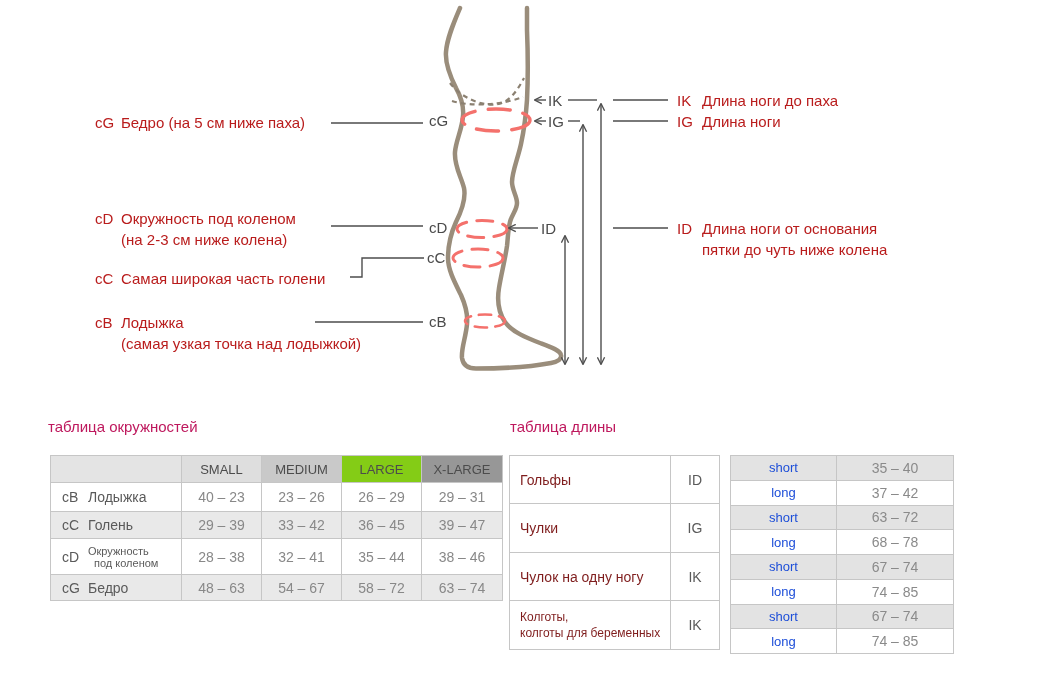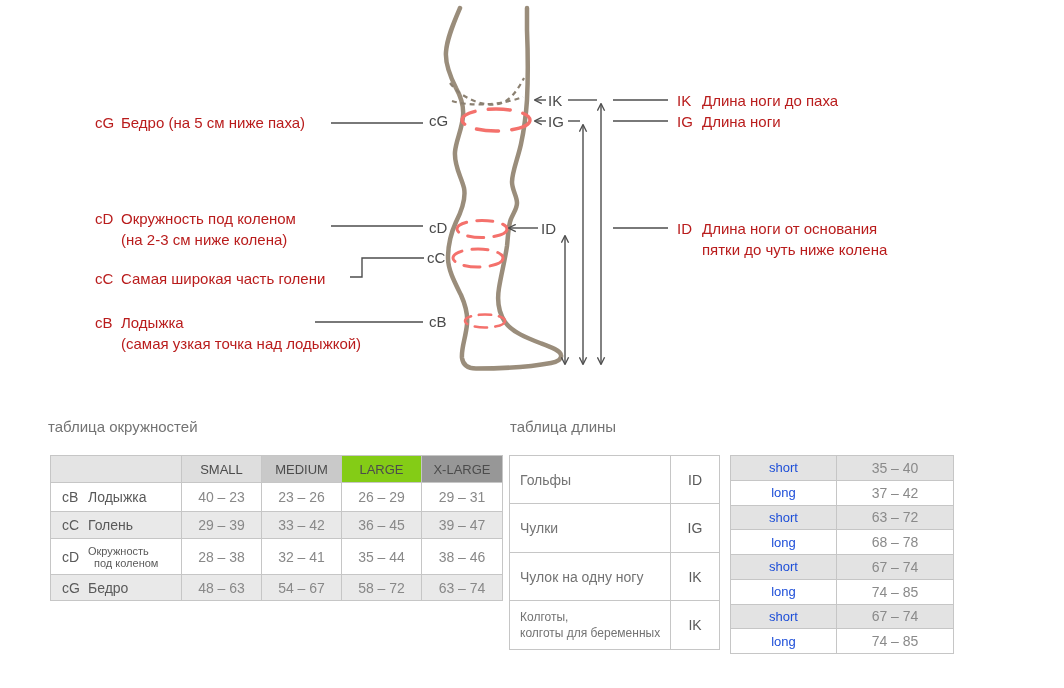--- a/index.html
+++ b/index.html
@@ -7,21 +7,21 @@
     position:relative;width:1064px;height:688px;background:#ffffff;
     font-family:"Liberation Sans",sans-serif;overflow:hidden;color:#4a4a4a;
   }
   .diagram-svg{position:absolute;left:0;top:0;}
   .lbl{position:absolute;font-size:15px;line-height:21px;color:#b91c1c;white-space:nowrap;}
   .lbl .code{display:inline-block;min-width:26px;}
   .lbl .rcode{display:inline-block;min-width:25px;}
   .lbl .indent{padding-left:26px;}
   .lbl .rindent{padding-left:25px;}
   .marker{position:absolute;font-size:15px;line-height:21px;color:#4a4a4a;white-space:nowrap;}
-  .tbl-title{position:absolute;font-size:15px;color:#737373;white-space:nowrap;}
+  .tbl-title{position:absolute;font-size:15px;color:#be185d;white-space:nowrap;}
 
   table{border-collapse:collapse;table-layout:fixed;}
   td,th{border:1px solid #c6c6c6;padding:0;font-weight:normal;}
 
   
   .circ-table{position:absolute;left:50px;top:455px;width:452px;}
   .circ-table th{font-size:13px;color:#4c4c4c;text-align:center;}
   .circ-table .h0{background:#e4e4e4;}
   .circ-table .h1{background:#dedede;margin-top:8px;}
   .circ-table .h2{background:#c9c9c9;}
@@ -41,21 +41,21 @@
   .circ-table .small2 span:last-child{padding-left:6px;}
   .circ-table td.val{font-size:14px;color:#888888;text-align:center;}
 
   
   .len-products{position:absolute;left:509px;top:455px;width:210px;}
   .len-products td{background:#fff;}
   .len-products tr.g0 td{height:47px;}
   .len-products tr.g1 td{height:48px;}
   .len-products tr.g2 td{height:47px;}
   .len-products tr.g3 td{height:48px;}
-  .len-products td.pname{font-size:14px;color:#737373;padding-left:10px;}
+  .len-products td.pname{font-size:14px;color:#7f1d1d;padding-left:10px;}
   .len-products td.pname.small{font-size:12px;line-height:16px;}
   .len-products td.pname .pline{display:block;}
   .len-products td.pcode{font-size:14px;color:#5a5a5a;text-align:center;}
   .len-values{position:absolute;left:730px;top:455px;width:223px;}
   .len-values td{height:23.75px;text-align:center;}
   .len-values td.sl{font-size:13px;color:#1d4ed8;}
   .len-values td.v{font-size:14px;color:#8a8a8a;}
   .len-values tr.shortrow td{background:#e3e3e3;}
   .len-values tr.longrow td{background:#ffffff;}
 </style>

